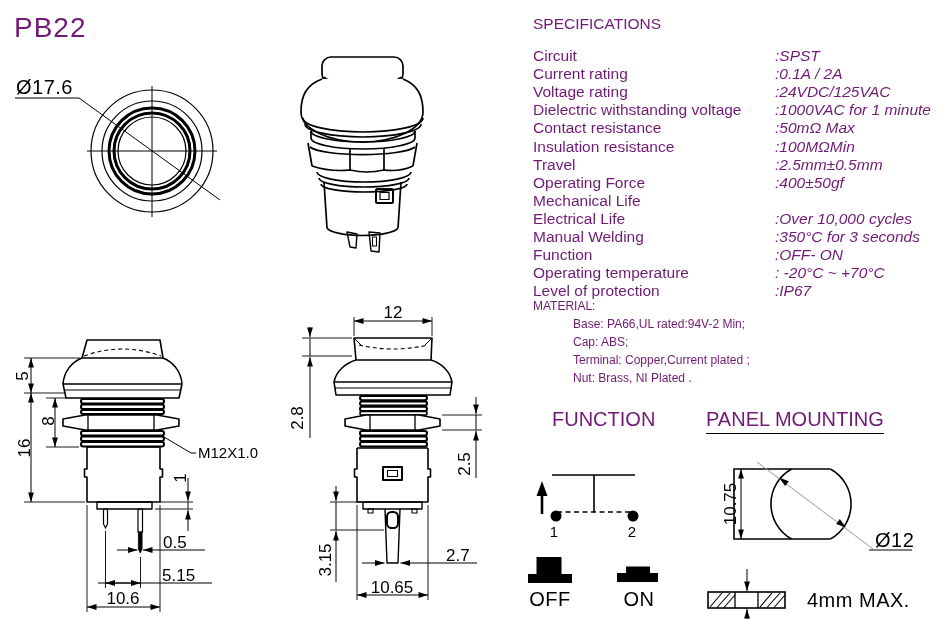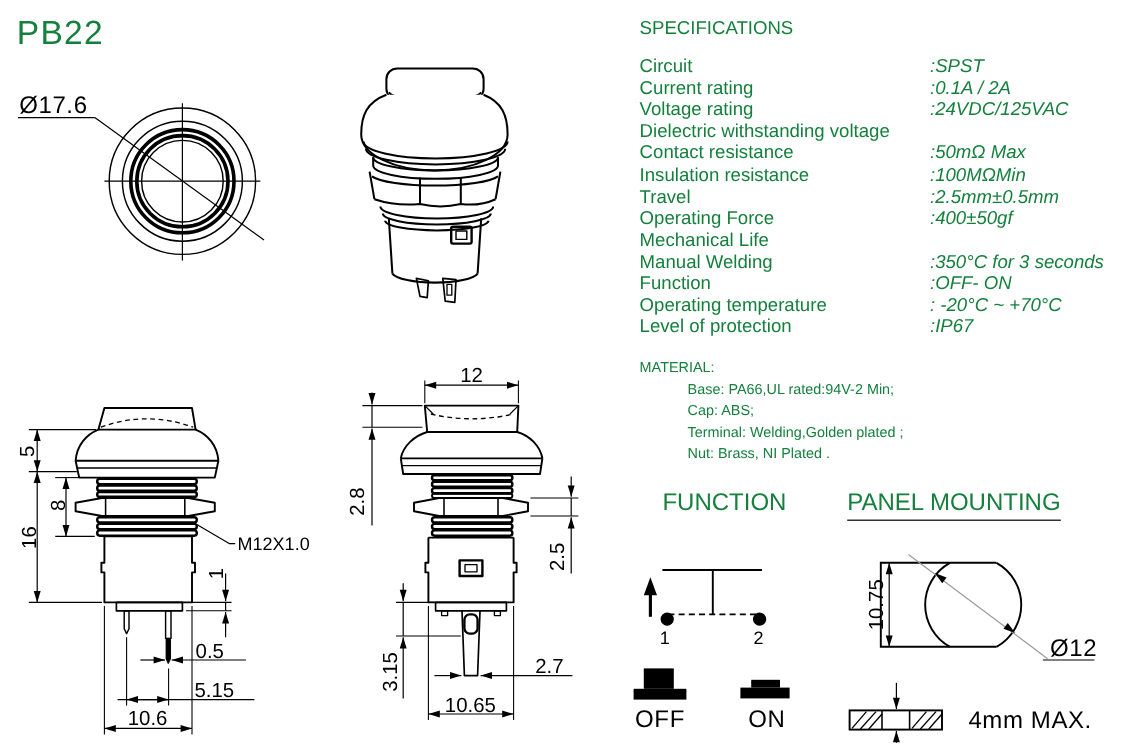--- a/index.html
+++ b/index.html
@@ -1,17 +1,17 @@
 <!DOCTYPE html>
 <html><head>
 <meta charset="utf-8">
 <style>
   html,body{margin:0;padding:0;background:#fff;}
   .page{position:relative;width:950px;height:620px;background:#ffffff;overflow:hidden;
-        font-family:"Liberation Sans",sans-serif;color:#15803d;}
+        font-family:"Liberation Sans",sans-serif;color:#701a75;}
   .title{position:absolute;left:14px;top:12px;font-size:28px;letter-spacing:1px;}
   .specs{position:absolute;left:533px;top:15px;width:410px;font-size:15.5px;line-height:18.1px;}
   .specs-heading{margin-bottom:14px;}
   .spec-row{display:flex;}
   .spec-label{width:242px;flex:none;}
   .spec-value{flex:1;white-space:nowrap;font-style:italic;}
   .material{position:absolute;left:533px;top:297px;font-size:12px;line-height:18px;}
   .material-line{padding-left:40px;}
   .sec-heading{position:absolute;font-size:20px;white-space:nowrap;}
   .heading-function{left:552px;top:408px;}
@@ -38,39 +38,44 @@
     <div class="spec-row">
         <span class="spec-label">Current rating</span>
         <span class="spec-value">:0.1A / 2A</span>
       </div>
     <div class="spec-row">
         <span class="spec-label">Voltage rating</span>
         <span class="spec-value">:24VDC/125VAC</span>
       </div>
     <div class="spec-row">
         <span class="spec-label">Dielectric withstanding voltage</span>
+        <span class="spec-value">:1000VAC for 1 minute</span>
       </div>
     <div class="spec-row">
         <span class="spec-label">Contact resistance</span>
         <span class="spec-value">:50mΩ Max</span>
       </div>
     <div class="spec-row">
         <span class="spec-label">Insulation resistance</span>
         <span class="spec-value">:100MΩMin</span>
       </div>
     <div class="spec-row">
         <span class="spec-label">Travel</span>
         <span class="spec-value">:2.5mm±0.5mm</span>
       </div>
     <div class="spec-row">
         <span class="spec-label">Operating Force</span>
         <span class="spec-value">:400±50gf</span>
       </div>
     <div class="spec-row">
         <span class="spec-label">Mechanical Life</span>
+      </div>
+    <div class="spec-row">
+        <span class="spec-label">Electrical Life</span>
+        <span class="spec-value">:Over 10,000 cycles</span>
       </div>
     <div class="spec-row">
         <span class="spec-label">Manual Welding</span>
         <span class="spec-value">:350°C for 3 seconds</span>
       </div>
     <div class="spec-row">
         <span class="spec-label">Function</span>
         <span class="spec-value">:OFF- ON</span>
       </div>
     <div class="spec-row">
@@ -80,21 +85,21 @@
     <div class="spec-row">
         <span class="spec-label">Level of protection</span>
         <span class="spec-value">:IP67</span>
       </div>
   </div>
 
   <div class="material">
     <div>MATERIAL:</div>
     <div class="material-line">Base: PA66,UL rated:94V-2 Min;</div>
     <div class="material-line">Cap: ABS;</div>
-    <div class="material-line">Terminal: Welding,Golden plated ;</div>
+    <div class="material-line">Terminal: Copper,Current plated ;</div>
     <div class="material-line">Nut: Brass, NI Plated .</div>
   </div>
 
   <div class="sec-heading heading-function">FUNCTION</div>
   <div class="sec-heading heading-panel">PANEL MOUNTING</div>
 
   <svg width="950" height="620" viewBox="0 0 950 620">
     <defs>
       <marker id="ar" markerWidth="11" markerHeight="8" refX="10" refY="4" orient="auto-start-reverse" markerUnits="userSpaceOnUse">
         <path d="M0.5,1.1 L10,4 L0.5,6.9 Z" fill="#000"></path>

